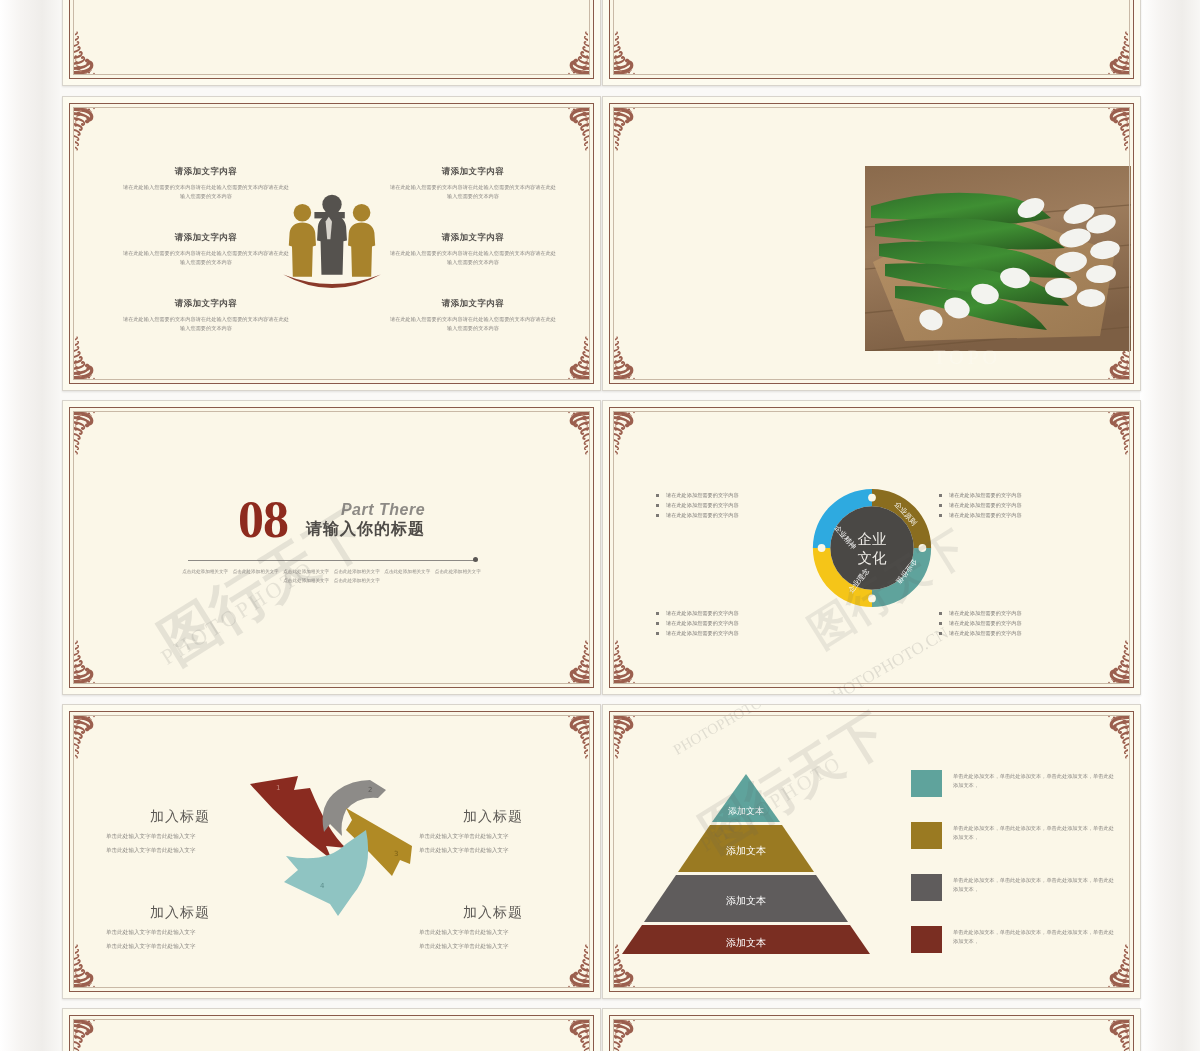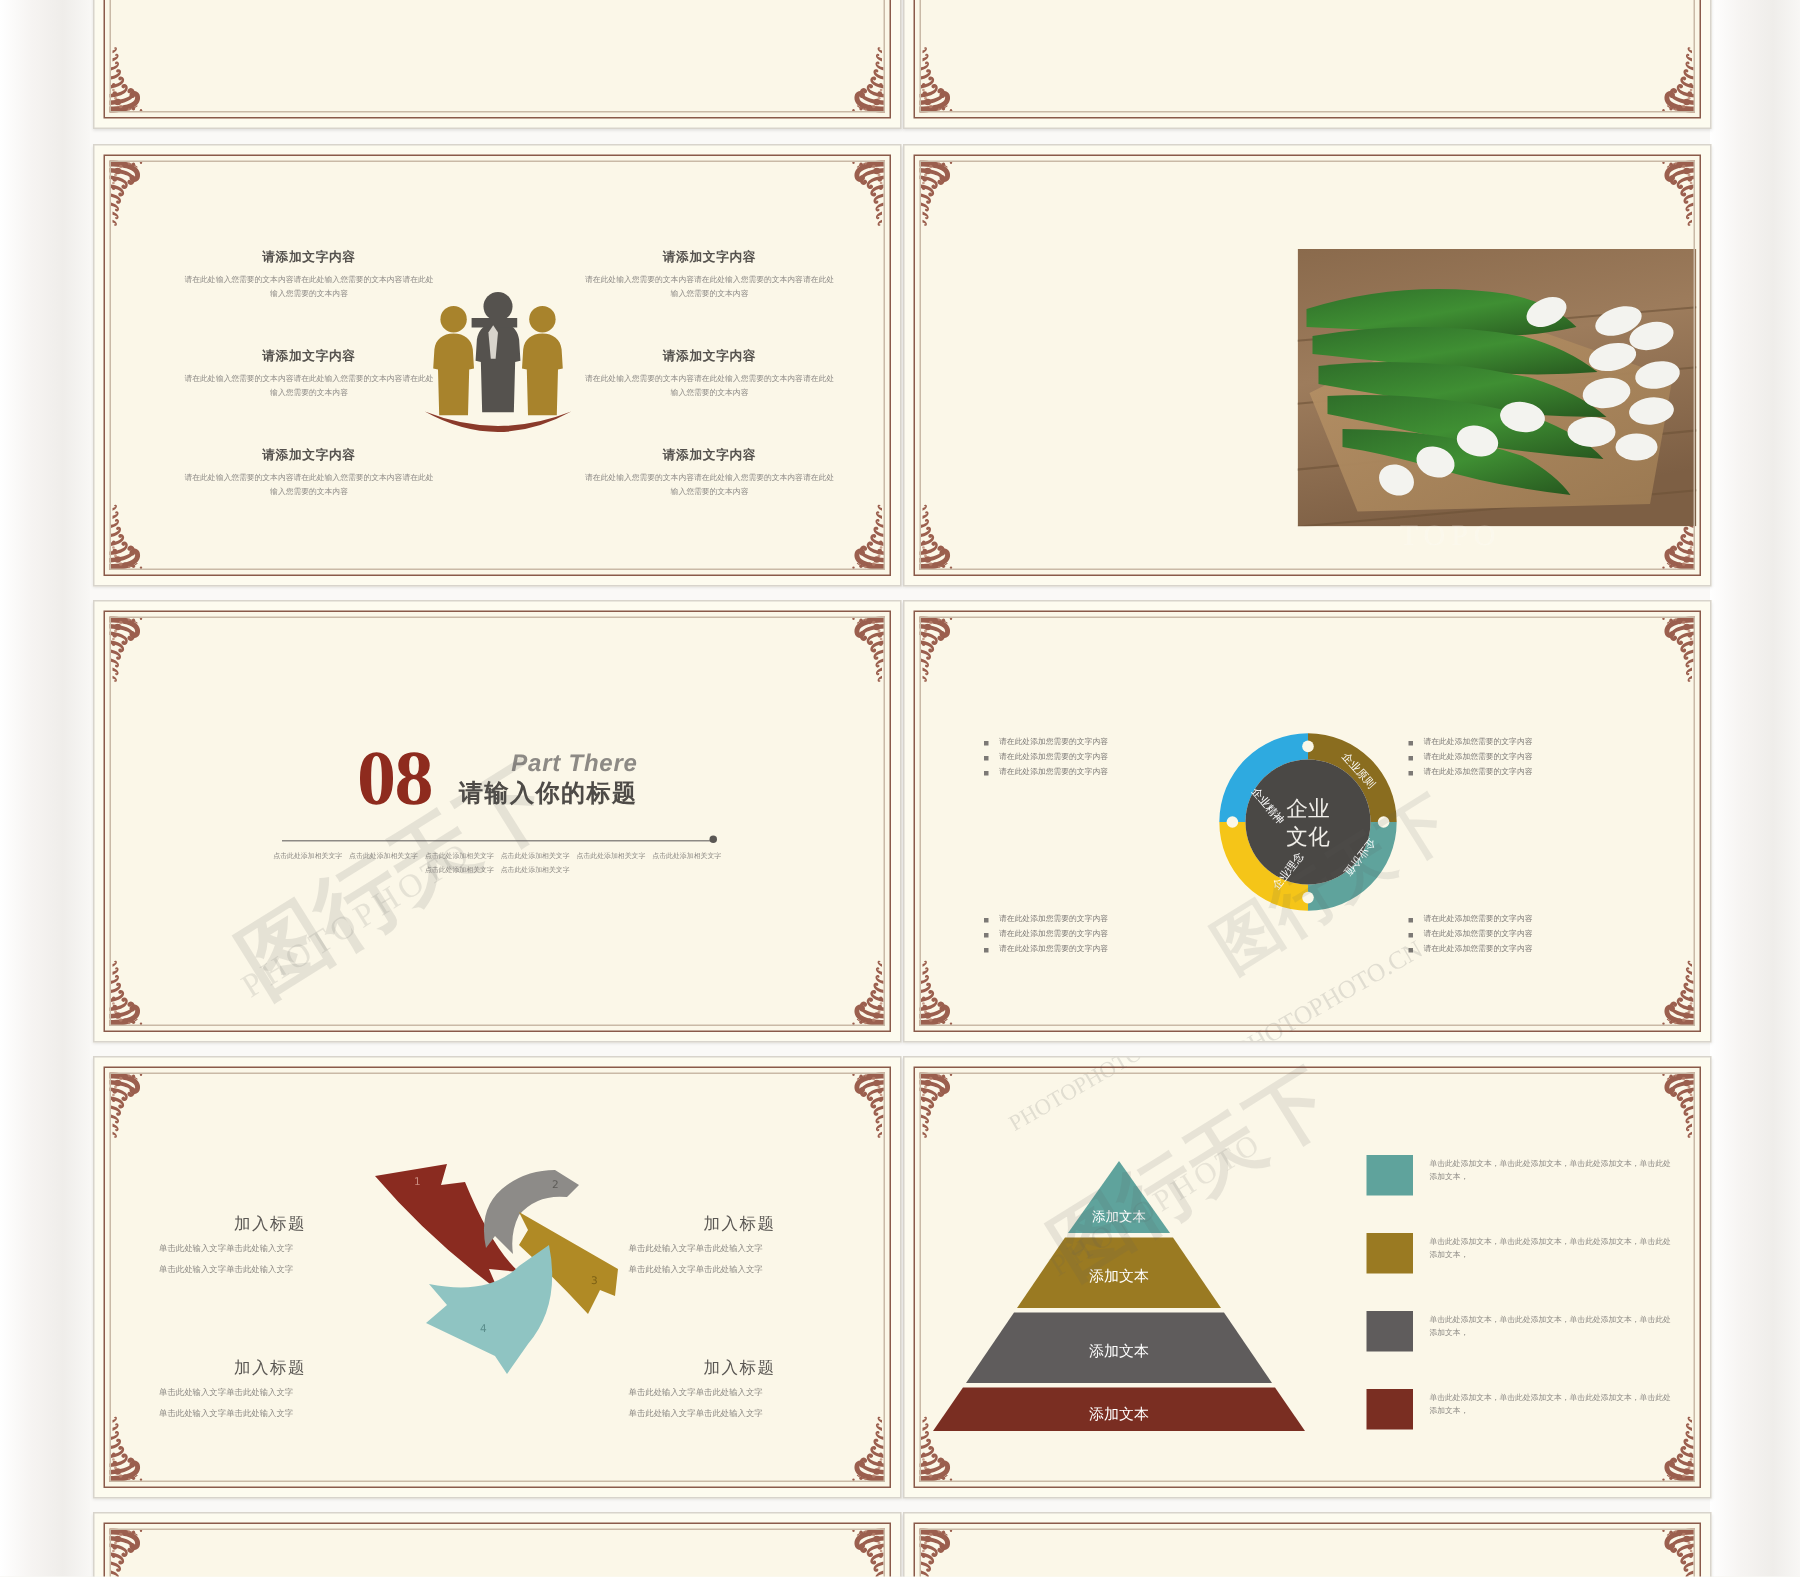--- a/index.html
+++ b/index.html
@@ -77,21 +77,21 @@
   .ring{position:absolute;left:50%;top:50%;transform:translate(-50%,-50%);width:126px;height:126px;}
   .bul{position:absolute;width:172px;}
   .bul li{list-style:none;position:relative;padding-left:10px;font-size:5.2px;
           line-height:1.95;color:#7f7c78;}
   .bul li::before{content:"";position:absolute;left:0;top:3.6px;width:3.4px;height:3.4px;background:#7c7975;}
   .bul ul{margin:0;padding:0;}
 
   
   .arrows{position:absolute;left:50%;top:50%;transform:translate(-50%,-50%);width:180px;height:168px;}
   .abk{position:absolute;width:148px;}
-  .abk .h-title{font-size:11px;font-weight:normal;color:#5b5854;margin-bottom:6px;
+  .abk .h-title{font-size:14px;font-weight:normal;color:#5b5854;margin-bottom:6px;
                 font-family:Liberation Serif, serif;letter-spacing:1px;}
   .abk p{margin:0 0 5px 0;font-size:5.6px;line-height:1.6;color:#8b8883;}
 
   
   .pyr{position:absolute;left:12px;top:60px;width:248px;height:190px;}
   .legend{position:absolute;right:16px;top:58px;width:206px;}
   .lrow{display:flex;align-items:flex-start;margin-bottom:25px;}
   .sw{width:31px;height:27px;flex:none;margin-right:11px;}
   .ltx{font-size:5.2px;line-height:1.75;color:#8d8a85;padding-top:2px;}
 

